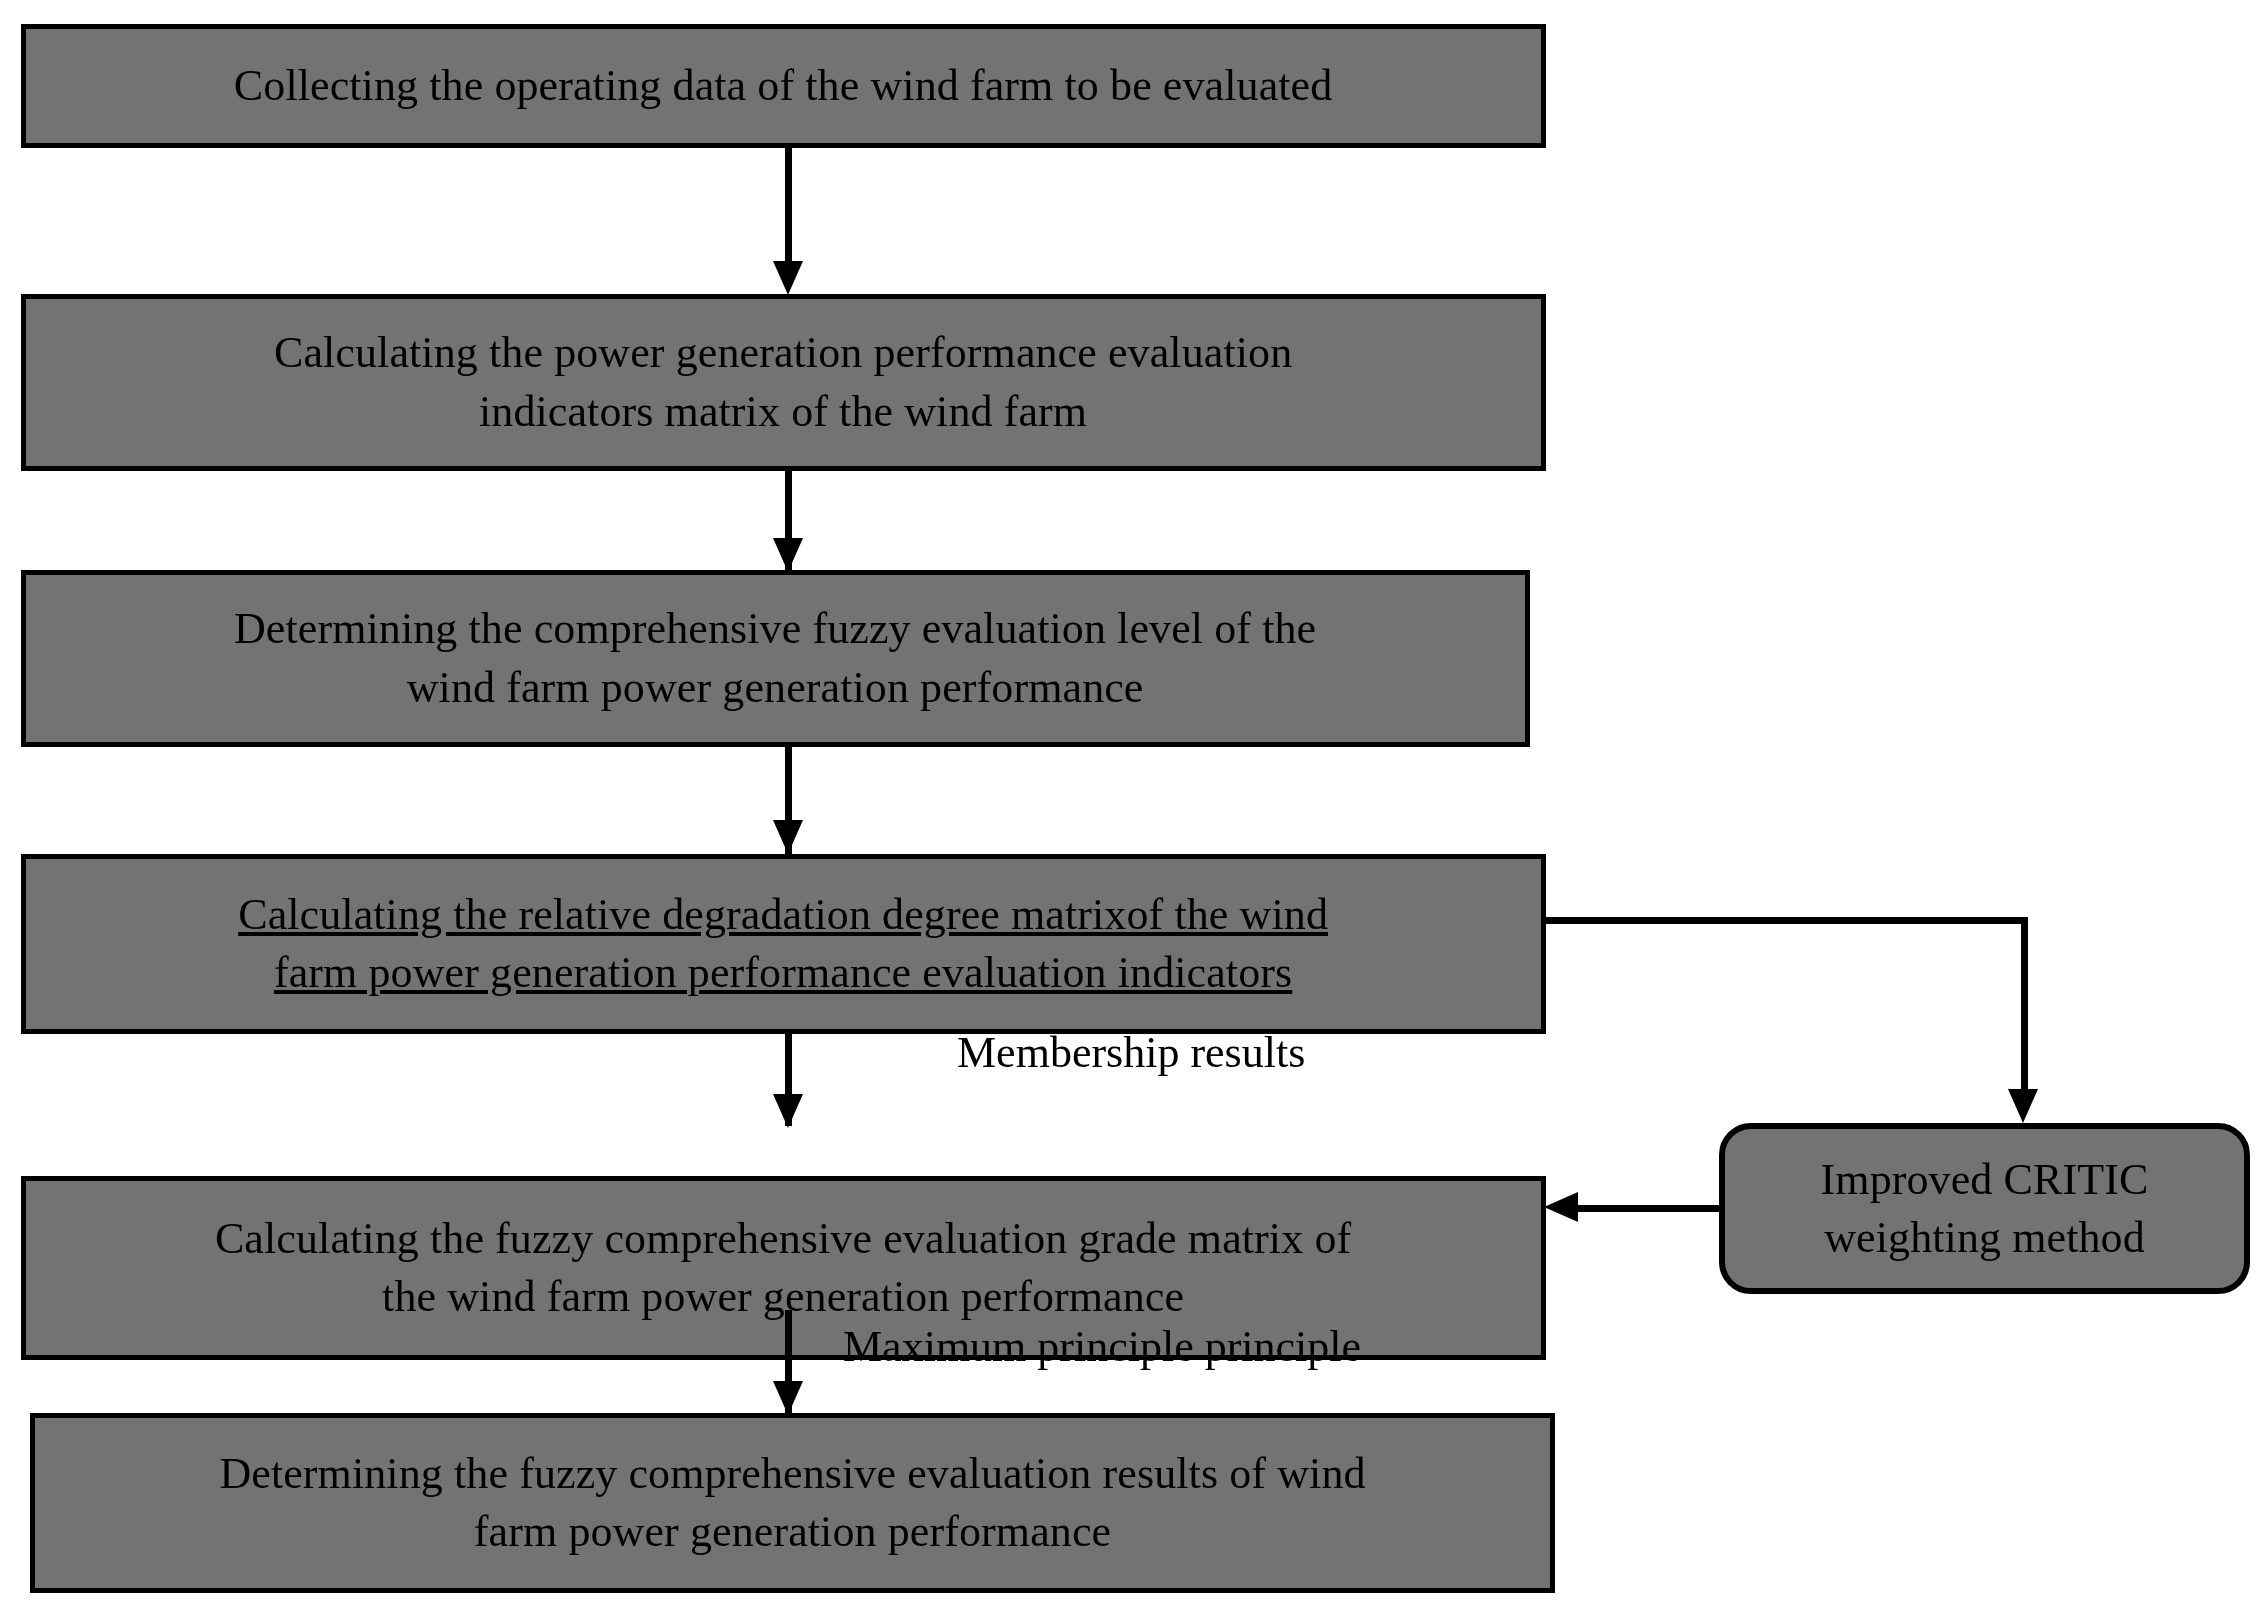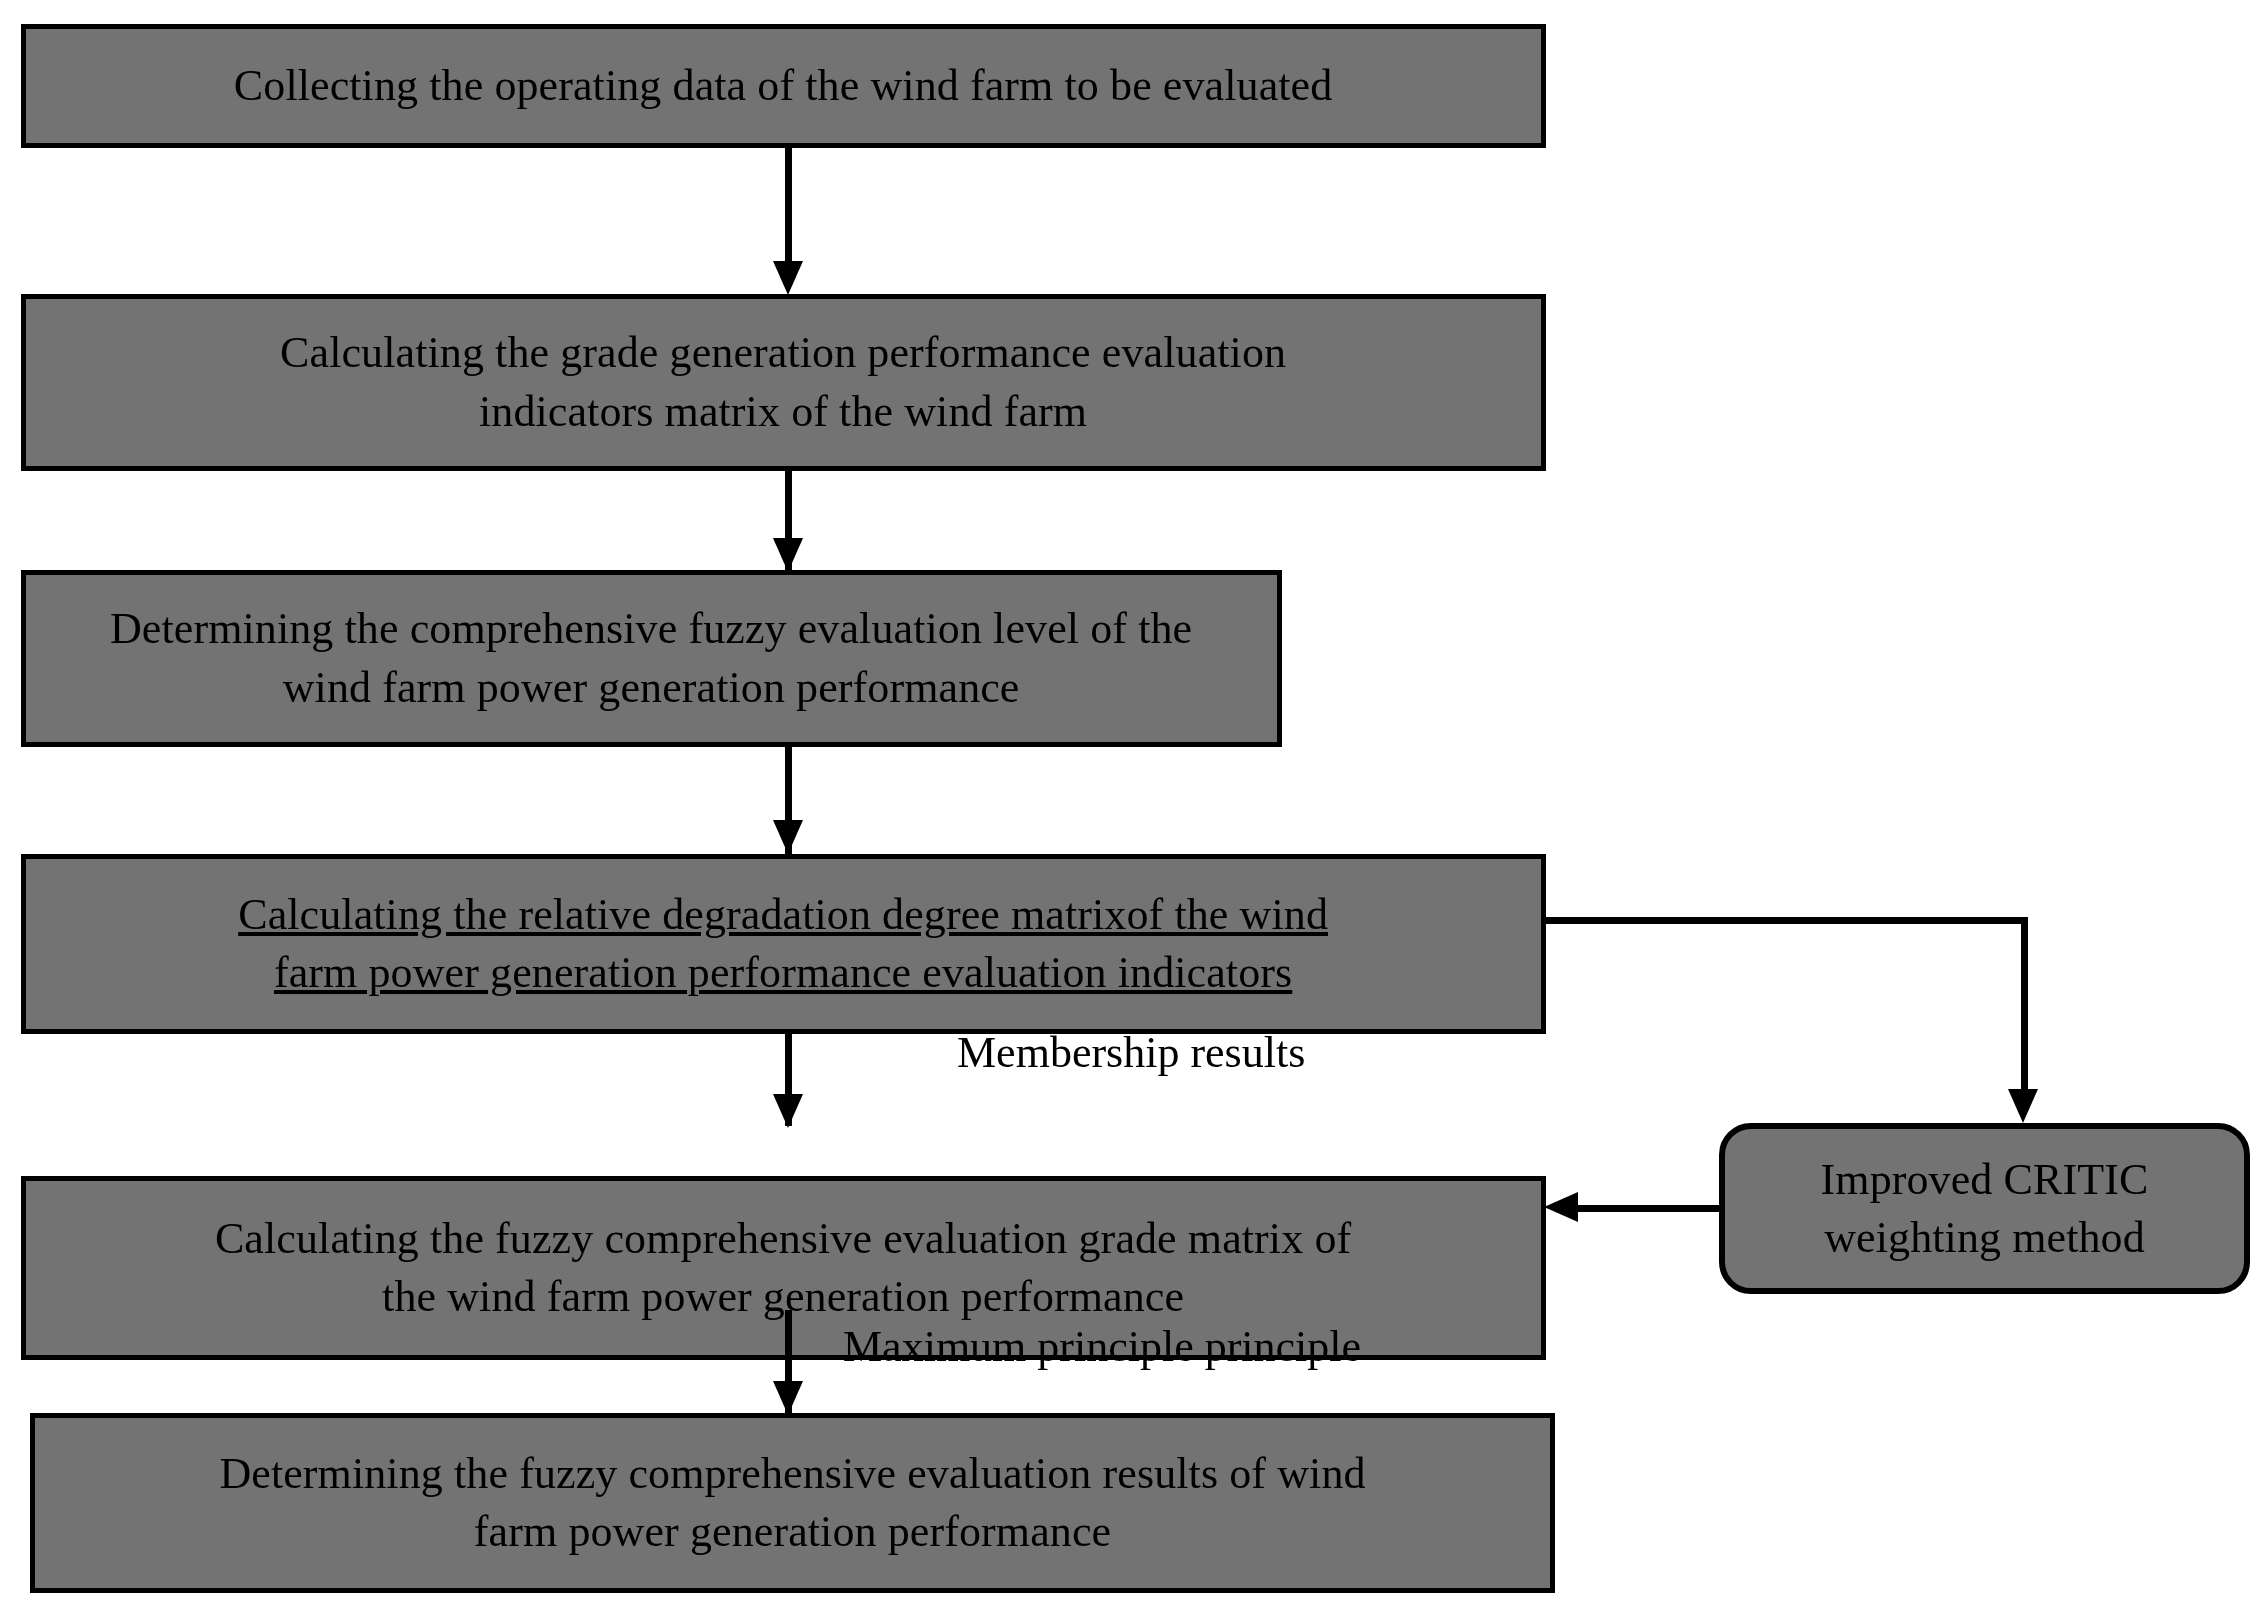--- a/index.html
+++ b/index.html
@@ -85,28 +85,28 @@
 <div id="canvas">
 
   <div class="node" style="left:20.6px; top:23.6px; width:1525px; height:124px;">
     <span class="label">Collecting the operating data of the wind farm to be evaluated</span>
   </div>
 
   <div class="conn conn-v" style="left:785px; top:147px; width:6.6px; height:116px;"></div>
   <div class="arrowhead arrow-down" style="left:773px; top:261px;"></div>
 
   <div class="node" style="left:20.6px; top:294px; width:1525px; height:177px;">
-    <span class="label">Calculating the grade generation performance evaluation
+    <span class="label">Calculating the power generation performance evaluation
 indicators matrix of the wind farm</span>
   </div>
 
   <div class="conn conn-v" style="left:785px; top:471px; width:6.6px; height:99px;"></div>
   <div class="arrowhead arrow-down" style="left:773px; top:538px;"></div>
 
-  <div class="node" style="left:20.6px; top:570px; width:1261px; height:177px;">
+  <div class="node" style="left:20.6px; top:570px; width:1509px; height:177px;">
     <span class="label">Determining the comprehensive fuzzy evaluation level of the
 wind farm power generation performance</span>
   </div>
 
   <div class="conn conn-v" style="left:785px; top:747px; width:6.6px; height:107px;"></div>
   <div class="arrowhead arrow-down" style="left:773px; top:820px;"></div>
 
   <div class="node" style="left:20.6px; top:854px; width:1525px; height:180px;text-decoration:underline;">
     <span class="label">Calculating the relative degradation degree matrixof the wind
 farm power generation performance evaluation indicators</span>

